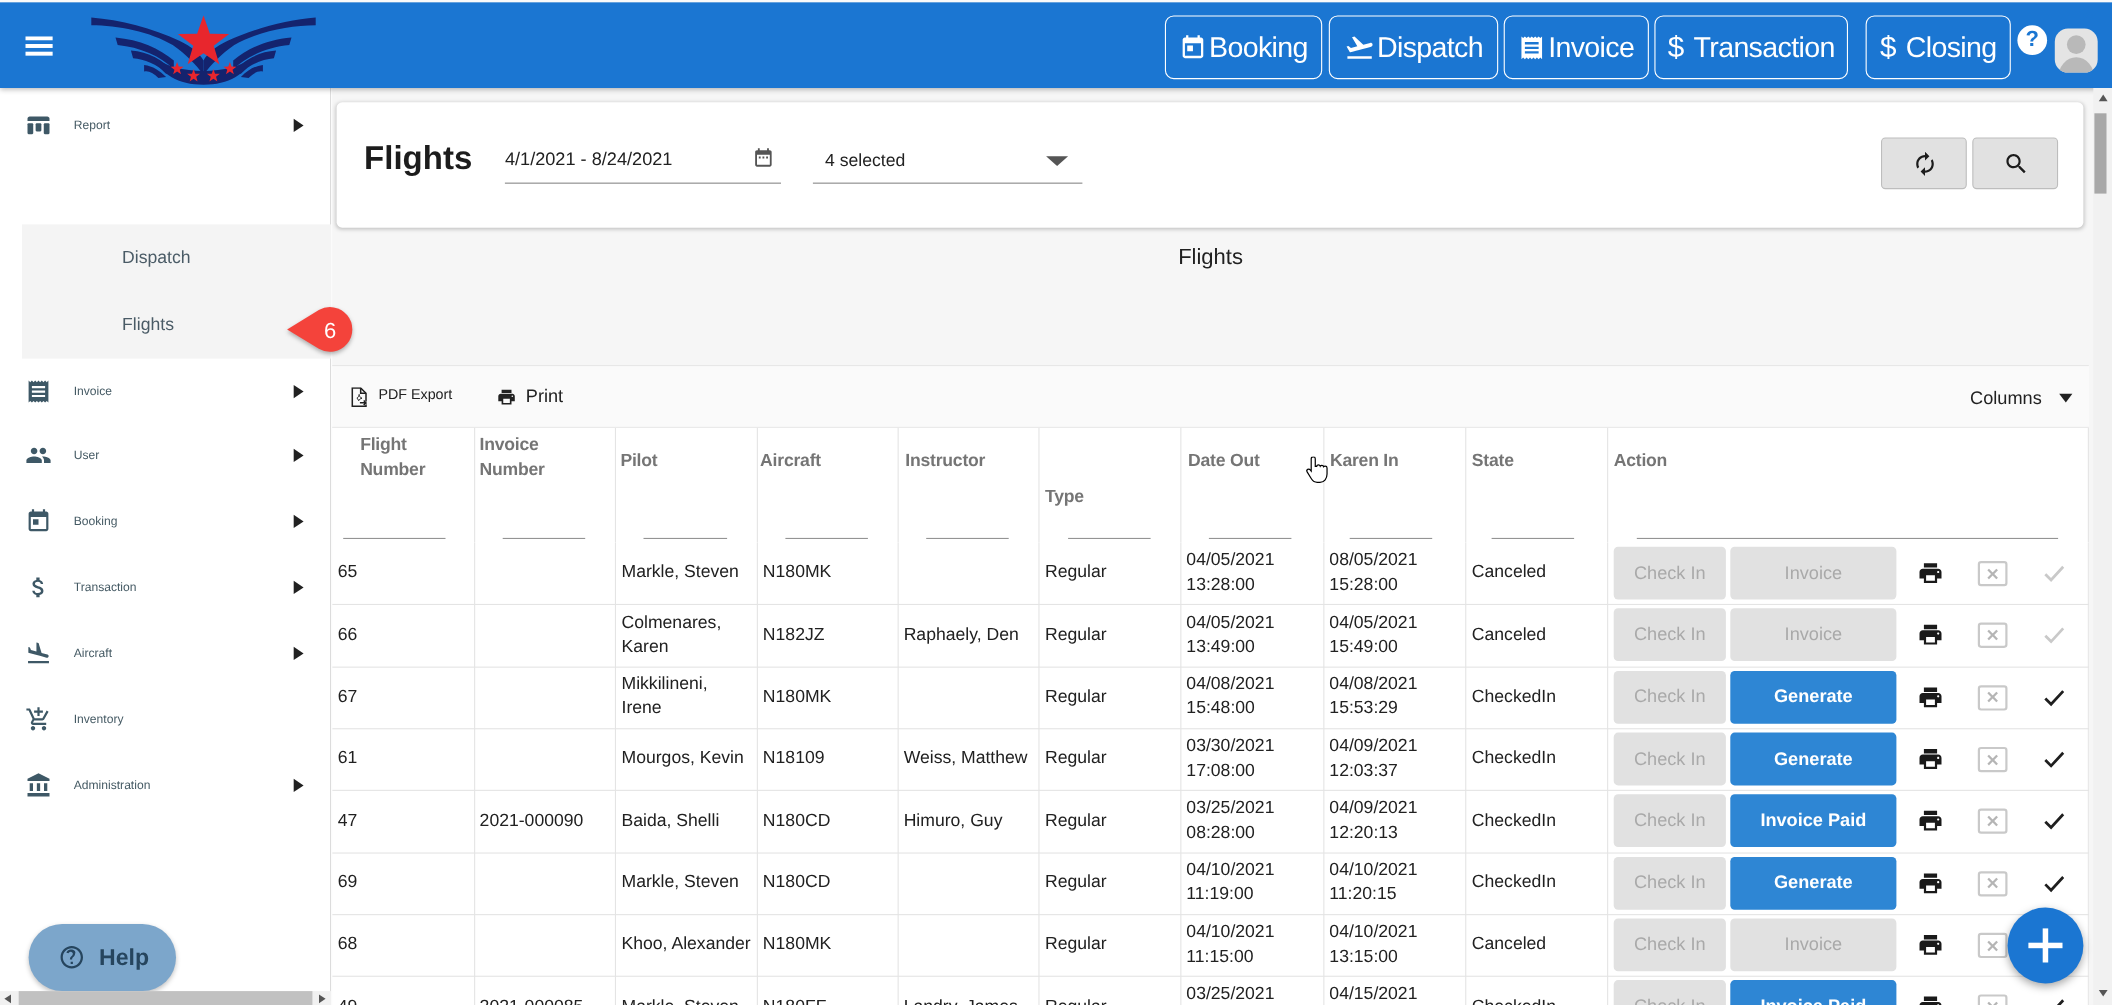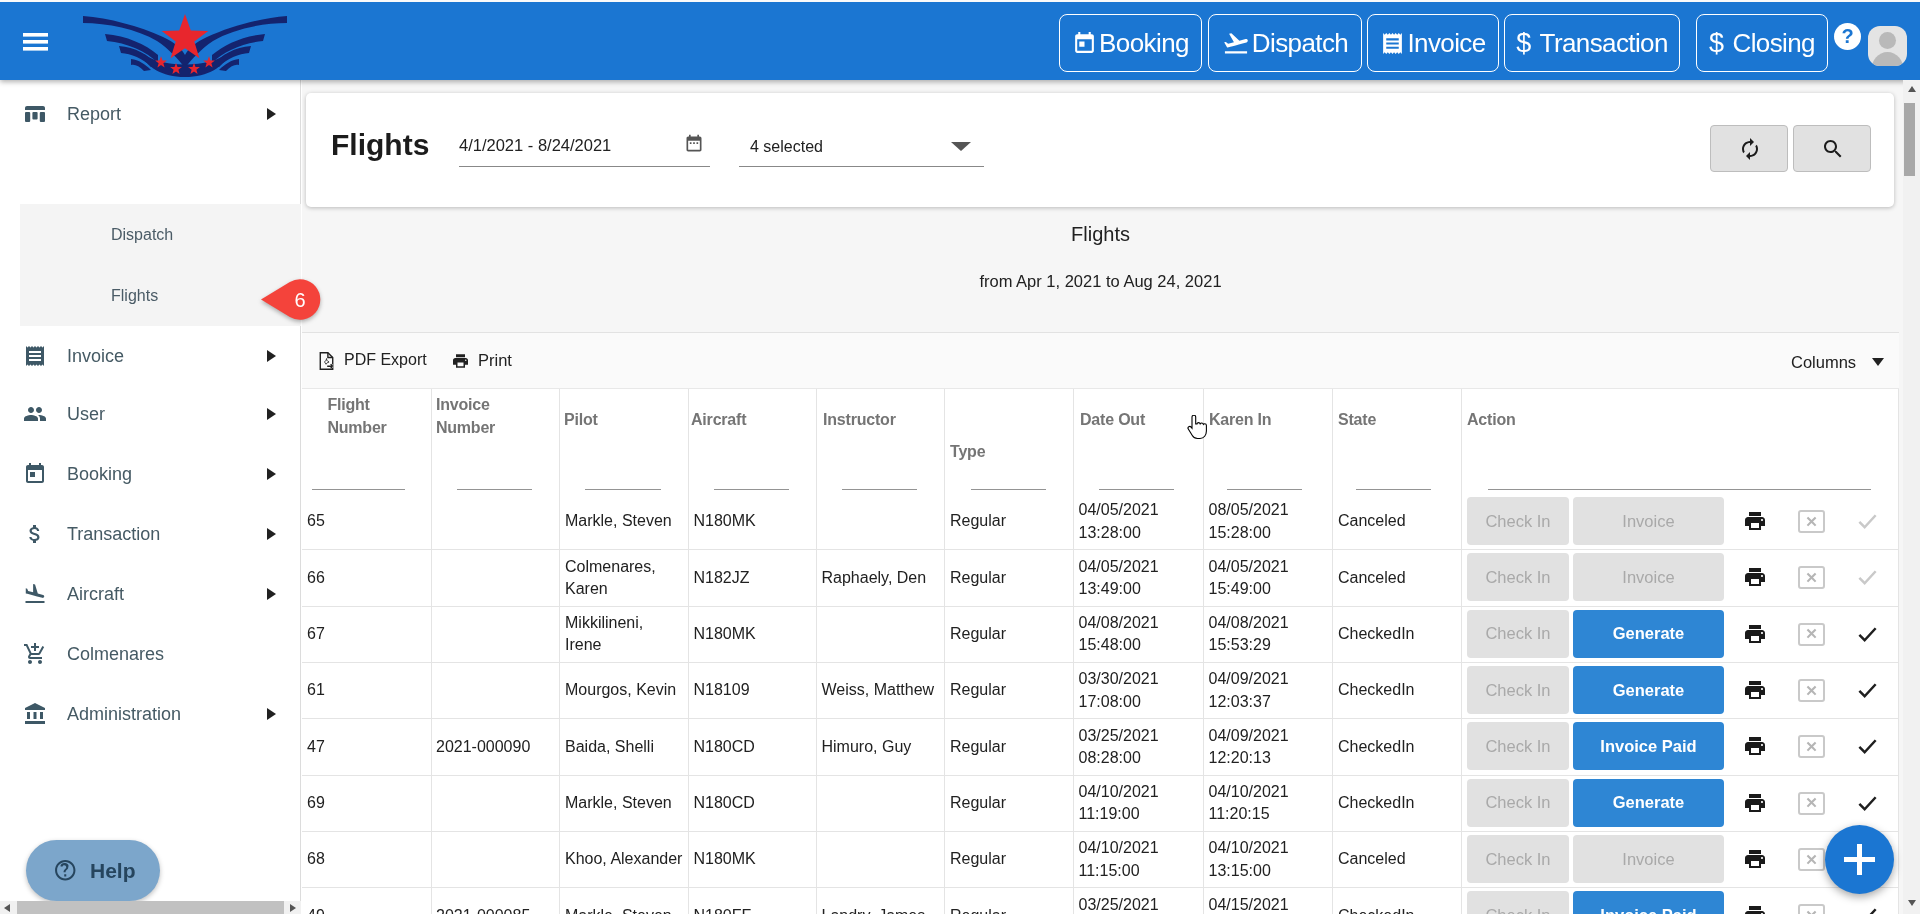--- a/index.html
+++ b/index.html
@@ -6,21 +6,21 @@
 html,body { width:1920px; height:914px; overflow:hidden; font-family:"Liberation Sans", sans-serif; background:#fff; }
 .abs { position:absolute; }
 
 
 #header { position:absolute; left:0; top:2px; width:1920px; height:78px; background:#1b76d2; box-shadow:0 2px 5px rgba(0,0,0,.3); z-index:50; }
 #topstrip { position:absolute; left:0; top:0; width:1920px; height:2px; background:#fafafa; z-index:51;}
 .hbtn { position:absolute; top:12px; height:58px; border:1.5px solid #fff; border-radius:8px; color:#fff; font-size:26px; font-weight:normal; letter-spacing:-0.6px; display:flex; align-items:center; justify-content:center; gap:2px; }
 
 #sidebar { position:absolute; left:0; top:80px; width:301px; height:834px; background:#fff; border-right:1px solid #dcdcdc; z-index:10; }
 .mitem { position:absolute; left:0; width:301px; height:60px; }
-.mlabel { position:absolute; left:67px; top:50%; transform:translateY(-50%); font-size:18px; color:#455a64; }
+.mlabel { position:absolute; left:67px; top:50%; transform:translateY(-50%); font-size:11px; color:#455a64; }
 .micon { position:absolute; left:23px; top:50%; transform:translateY(-50%); width:24px; height:24px; }
 .marrow { position:absolute; left:267px; top:50%; transform:translateY(-50%); width:0; height:0; border-left:9px solid #212121; border-top:6px solid transparent; border-bottom:6px solid transparent; }
 
 #main { position:absolute; left:302px; top:80px; width:1618px; height:834px; background:#f6f6f6; }
 #vscroll { position:absolute; right:0; top:80px; width:17px; height:834px; background:#f1f1f1; z-index:60; }
 
 .vline { position:absolute; top:0; width:1px; background:#e4e4e4; }
 .th { position:absolute; font-size:16px; font-weight:bold; color:#757575; line-height:22.5px; letter-spacing:-0.2px; }
 .flt { position:absolute; height:1px; background:#949494; top:99.6px; }
 .tr { position:absolute; left:0; width:1597px; height:56.35px; }
@@ -157,21 +157,21 @@
         <path d="M2.5 19h19v2h-19zm7.18-5.73l4.35 1.16 5.31 1.42c.8.21 1.62-.26 1.84-1.06.21-.8-.26-1.62-1.06-1.84l-5.31-1.42-2.76-9.02L10.12 2v8.28L5.15 8.95l-.93-2.32-1.45-.39v5.17l1.6.43 5.31 1.43z"></path>
       </svg>
     <span class="mlabel">Aircraft</span>
       <span class="marrow"></span>
   </div>
 
   <div class="mitem" style="top:544px">
     <svg class="micon" viewBox="0 0 24 24" fill="#3e5866">
         <path d="M11 9h2V6h3V4h-3V1h-2v3H8v2h3v3zm-4 9c-1.1 0-1.99.9-1.99 2S5.9 22 7 22s2-.9 2-2-.9-2-2-2zm10 0c-1.1 0-1.99.9-1.99 2s.89 2 1.99 2 2-.9 2-2-.9-2-2-2zm-9.83-3.25l.03-.12.9-1.63h7.45c.75 0 1.41-.41 1.75-1.03l3.86-7.01L19.42 4h-.01l-1.1 2-2.76 5H8.53l-.13-.27L6.16 6l-.95-2-.94-2H1v2h2l3.6 7.59-1.35 2.45c-.16.28-.25.61-.25.96 0 1.1.9 2 2 2h12v-2H7.42c-.13 0-.25-.11-.25-.25z"></path>
       </svg>
-    <span class="mlabel">Colmenares</span>
+    <span class="mlabel">Inventory</span>
   </div>
 
   <div class="mitem" style="top:604px">
     <svg class="micon" viewBox="0 0 24 24" fill="#3e5866">
         <path d="M4 10h3v7H4zm6.5 0h3v7h-3zM2 19h20v3H2zm15-9h3v7h-3zm-5-9L2 6v2h20V6z"></path>
       </svg>
     <span class="mlabel">Administration</span>
       <span class="marrow"></span>
   </div>
 
@@ -207,33 +207,32 @@
         </svg>
     </div>
     <div class="abs" style="left:1487px;top:32px;width:78px;height:47px;background:#e1e1e1;border:1px solid #bdbdbd;border-radius:4px;">
       <svg class="abs" style="left:27px;top:11px" width="24" height="24" viewBox="0 0 24 24" fill="#1c1c1c">
           <path d="M15.5 14h-.79l-.28-.27C15.41 12.59 16 11.11 16 9.5 16 5.91 13.09 3 9.5 3S3 5.91 3 9.5 5.91 16 9.5 16c1.61 0 3.09-.59 4.23-1.57l.27.28v.79l5 4.99L20.49 19l-4.99-5zm-6 0C7.01 14 5 11.99 5 9.5S7.01 5 9.5 5 14 7.01 14 9.5 11.99 14 9.5 14z"></path>
         </svg>
     </div>
   </div>
 
   <div class="abs" style="left:0;top:143px;width:1597px;text-align:center;font-size:20px;color:#212121;">Flights</div>
-  <div class="abs" style="left:0;top:192px;width:1597px;text-align:center;font-size:16.5px;color:#212121;">from Apr 1, 2021 to Aug 24, 2021</div>
 
   <div class="abs" style="left:0;top:252px;width:1597px;height:582px;background:#fff;border-top:1px solid #e2e2e2;">
 
     <div class="abs" style="left:0;top:0;width:1597px;height:56px;background:#fafafa;border-bottom:1px solid #e8e8e8;">
       <svg class="abs" style="left:16px;top:19px" width="17" height="18" viewBox="0 0 24 26" fill="none" stroke="#212121" stroke-width="2">
           <path d="M14 1H3v24h18V8z"></path>
           <path d="M14 1v7h7" fill="none"></path>
           <path d="M9 14.5c1.6-.8 3-3.5 3-5 0 2.2 1.6 4.3 3.7 5-2 .4-3.6 1.6-4.3 3.2-.4-1.5-1.2-2.7-2.4-3.2z" stroke-width="1.3"></path>
           <path d="M12.5 20.5h9" stroke="#fff" stroke-width="5"></path>
           <path d="M13 20.5h8m0 0l-3-3m3 3l-3 3" stroke-width="2"></path>
         </svg>
-      <span class="abs" style="left:42px;top:18px;font-size:16px;color:#212121;">PDF Export</span>
+      <span class="abs" style="left:42px;top:18px;font-size:13px;color:#212121;">PDF Export</span>
       <svg class="abs" style="left:149px;top:19px" width="19" height="18" viewBox="0 0 24 24" fill="#212121">
           <path d="M19 8H5c-1.66 0-3 1.34-3 3v6h4v4h12v-4h4v-6c0-1.66-1.34-3-3-3zm-3 11H8v-5h8v5zm3-7c-.55 0-1-.45-1-1s.45-1 1-1 1 .45 1 1-.45 1-1 1zm-1-9H6v4h12V3z"></path>
         </svg>
       <span class="abs" style="left:176px;top:18px;font-size:16.5px;color:#212121;">Print</span>
       <span class="abs" style="left:1489px;top:20px;font-size:16.5px;color:#212121;">Columns</span>
       <span class="abs" style="left:1570px;top:25px;width:0;height:0;border-top:8px solid #212121;border-left:6px solid transparent;border-right:6px solid transparent;"></span>
     </div>
 
     <div id="thead" class="abs" style="left:0;top:56px;width:1597px;height:104px;">
       <div class="vline" style="left:128.5px;height:104px"></div>

